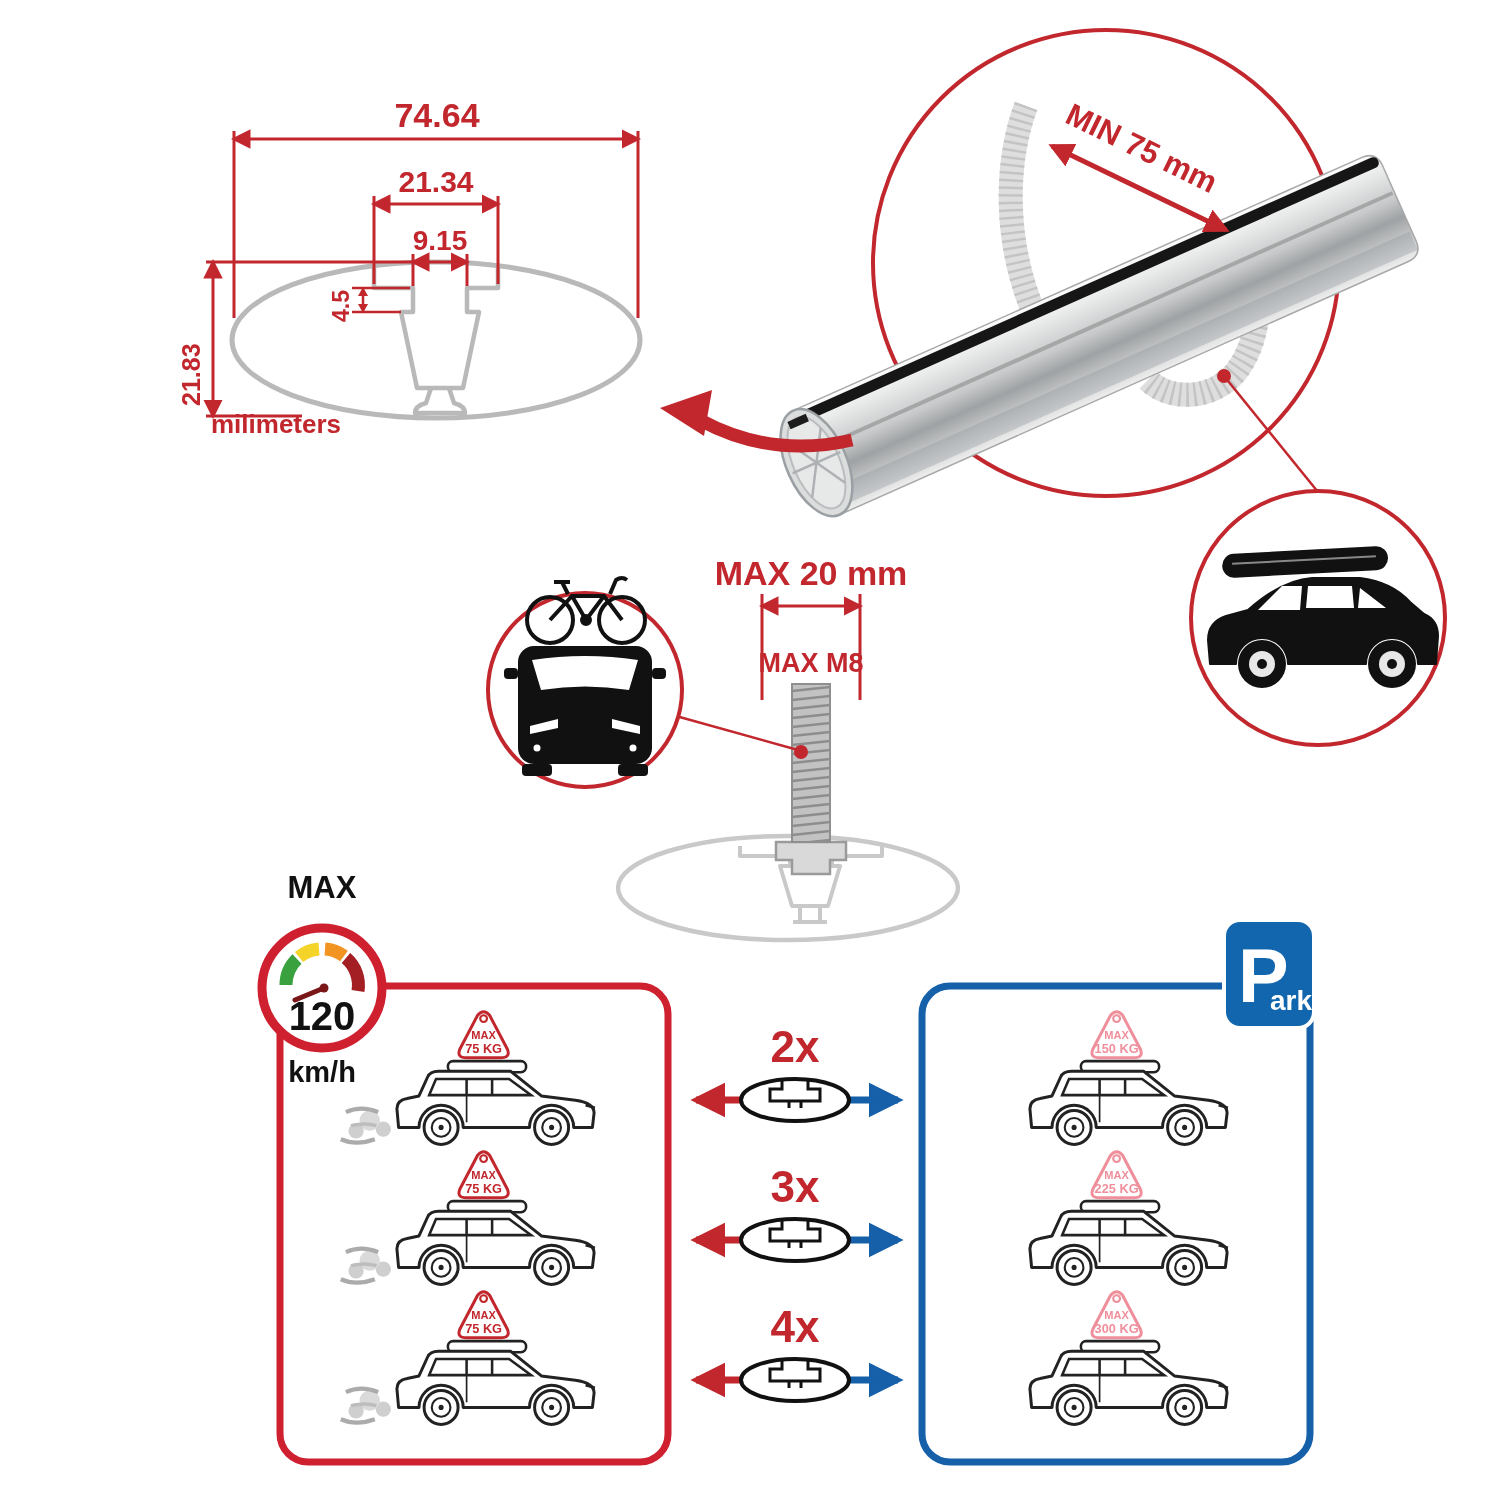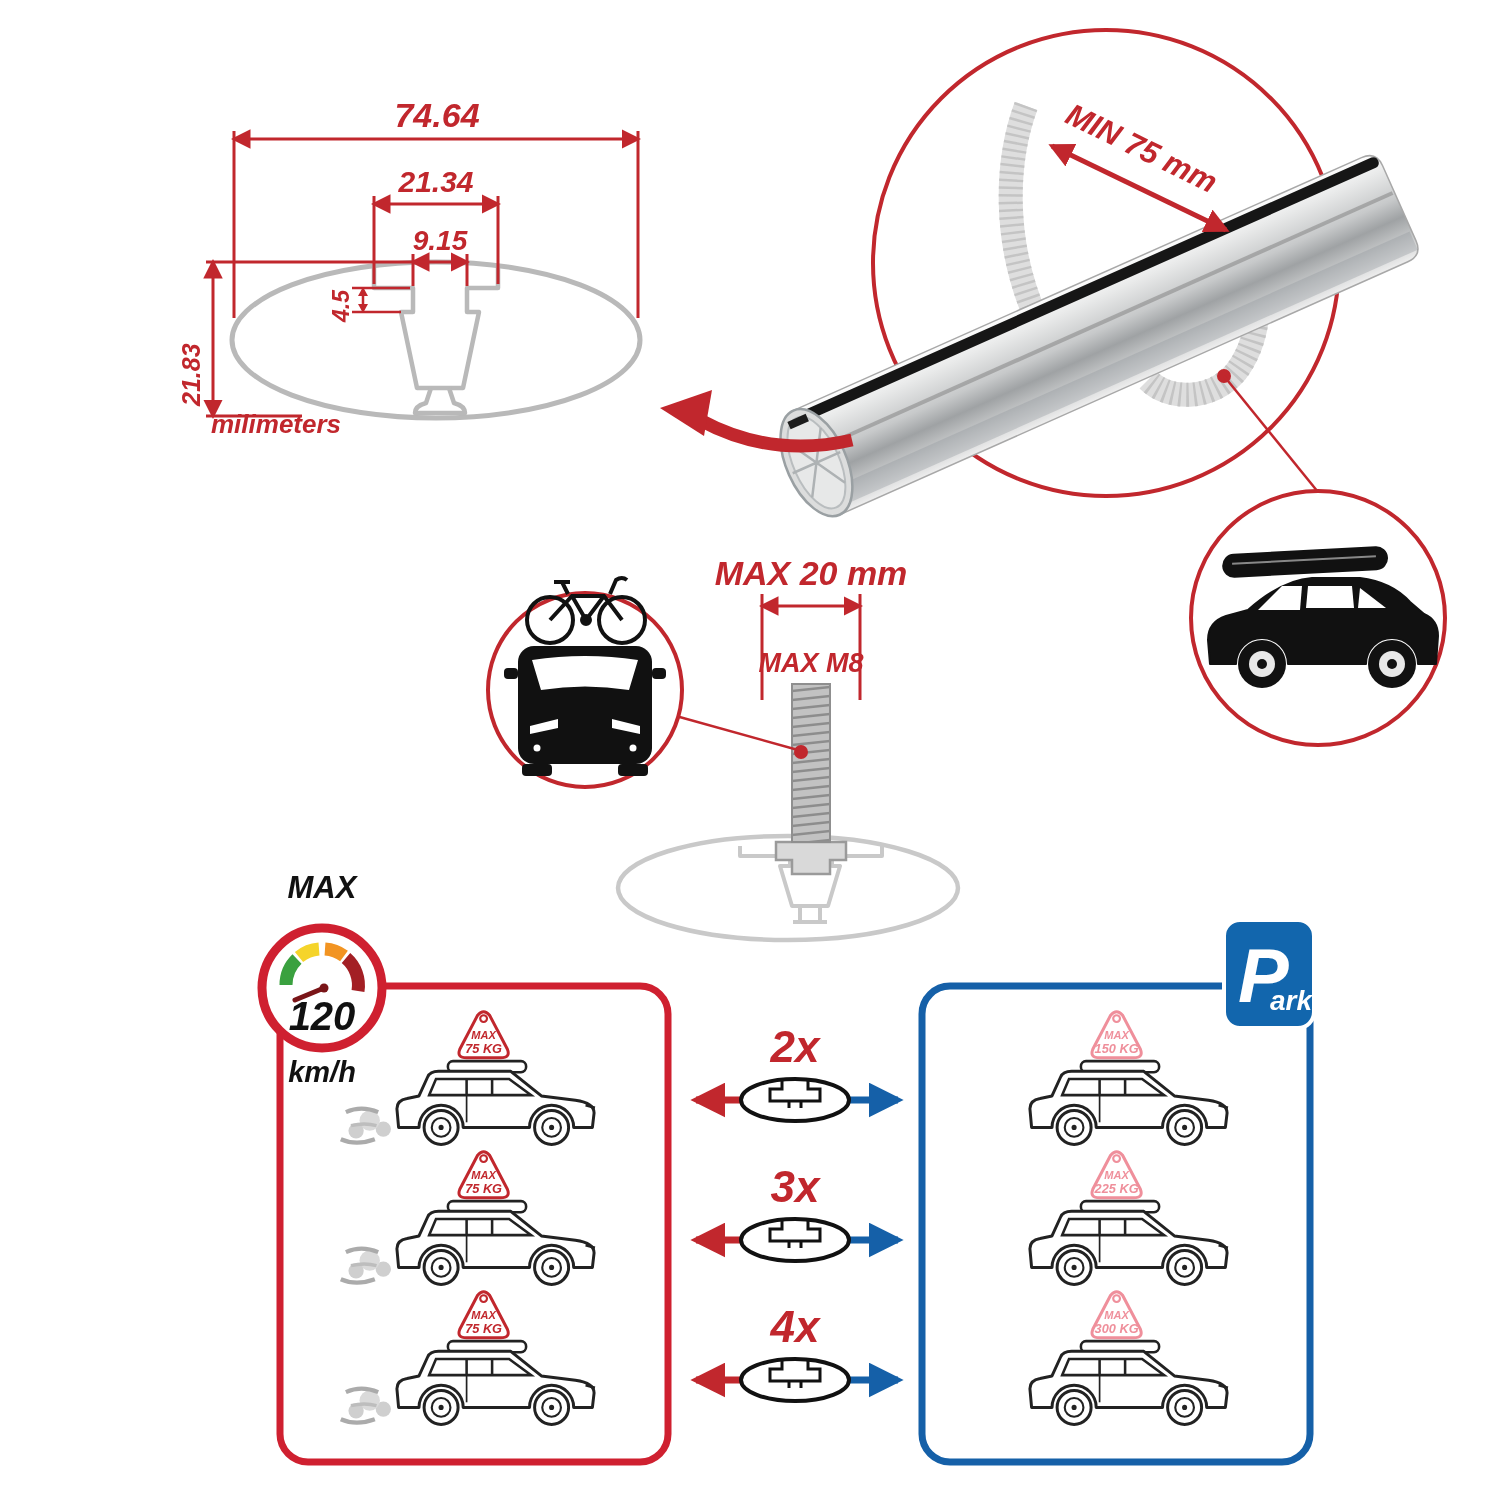--- a/index.html
+++ b/index.html
@@ -1,16 +1,16 @@
 <!DOCTYPE html>
 <html><head>
 <meta charset="utf-8">
 <style>
   html,body{margin:0;padding:0;background:#ffffff;}
-  .stage{width:1500px;height:1500px;position:relative;background:#ffffff;overflow:hidden;font-style:italic;}
+  .stage{width:1500px;height:1500px;position:relative;background:#ffffff;overflow:hidden;}
   svg{display:block;}
   svg text{font-family:"Liberation Sans","DejaVu Sans",sans-serif;}
   .dim{fill:#c1272d;font-weight:700;}
   .blacktxt{fill:#111111;font-weight:700;}
   .whitetxt{fill:#ffffff;font-weight:700;}
   .tag-red text{fill:#c1272d;font-weight:700;}
   .tag-red .tag-shape{fill:#ffffff;stroke:#c1272d;stroke-width:3.5;}
   .tag-red .tag-hook{fill:none;stroke:#c1272d;stroke-width:2.5;}
   .tag-pink text{fill:#ef8f9b;font-weight:700;}
   .tag-pink .tag-shape{fill:#ffffff;stroke:#ef8f9b;stroke-width:3.5;}

